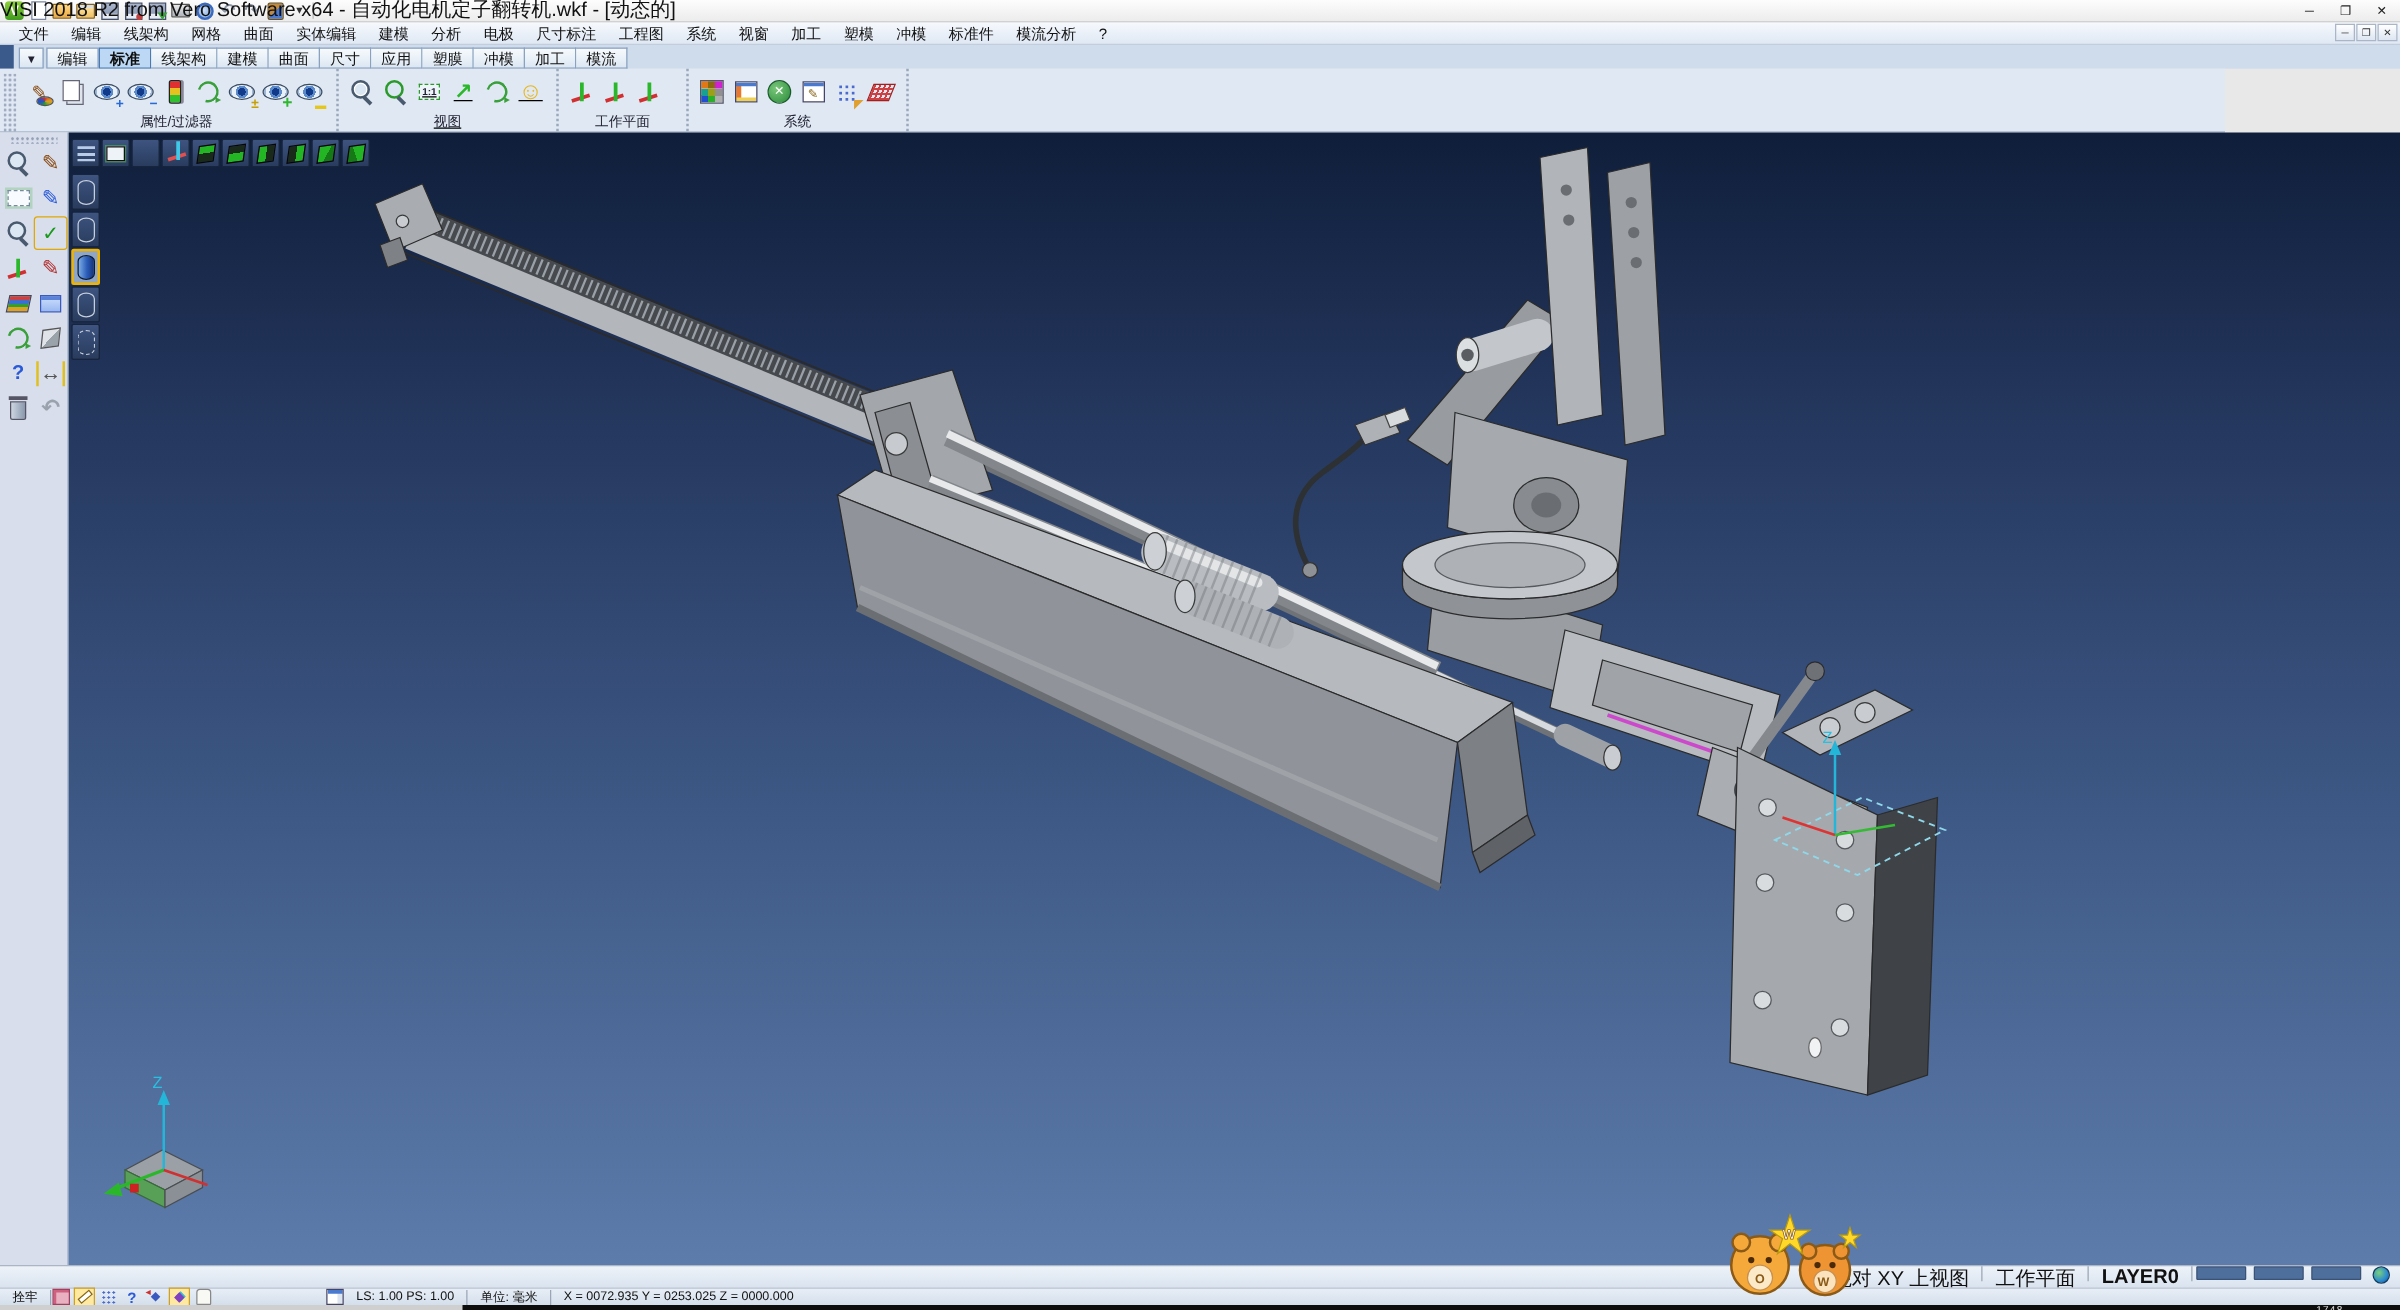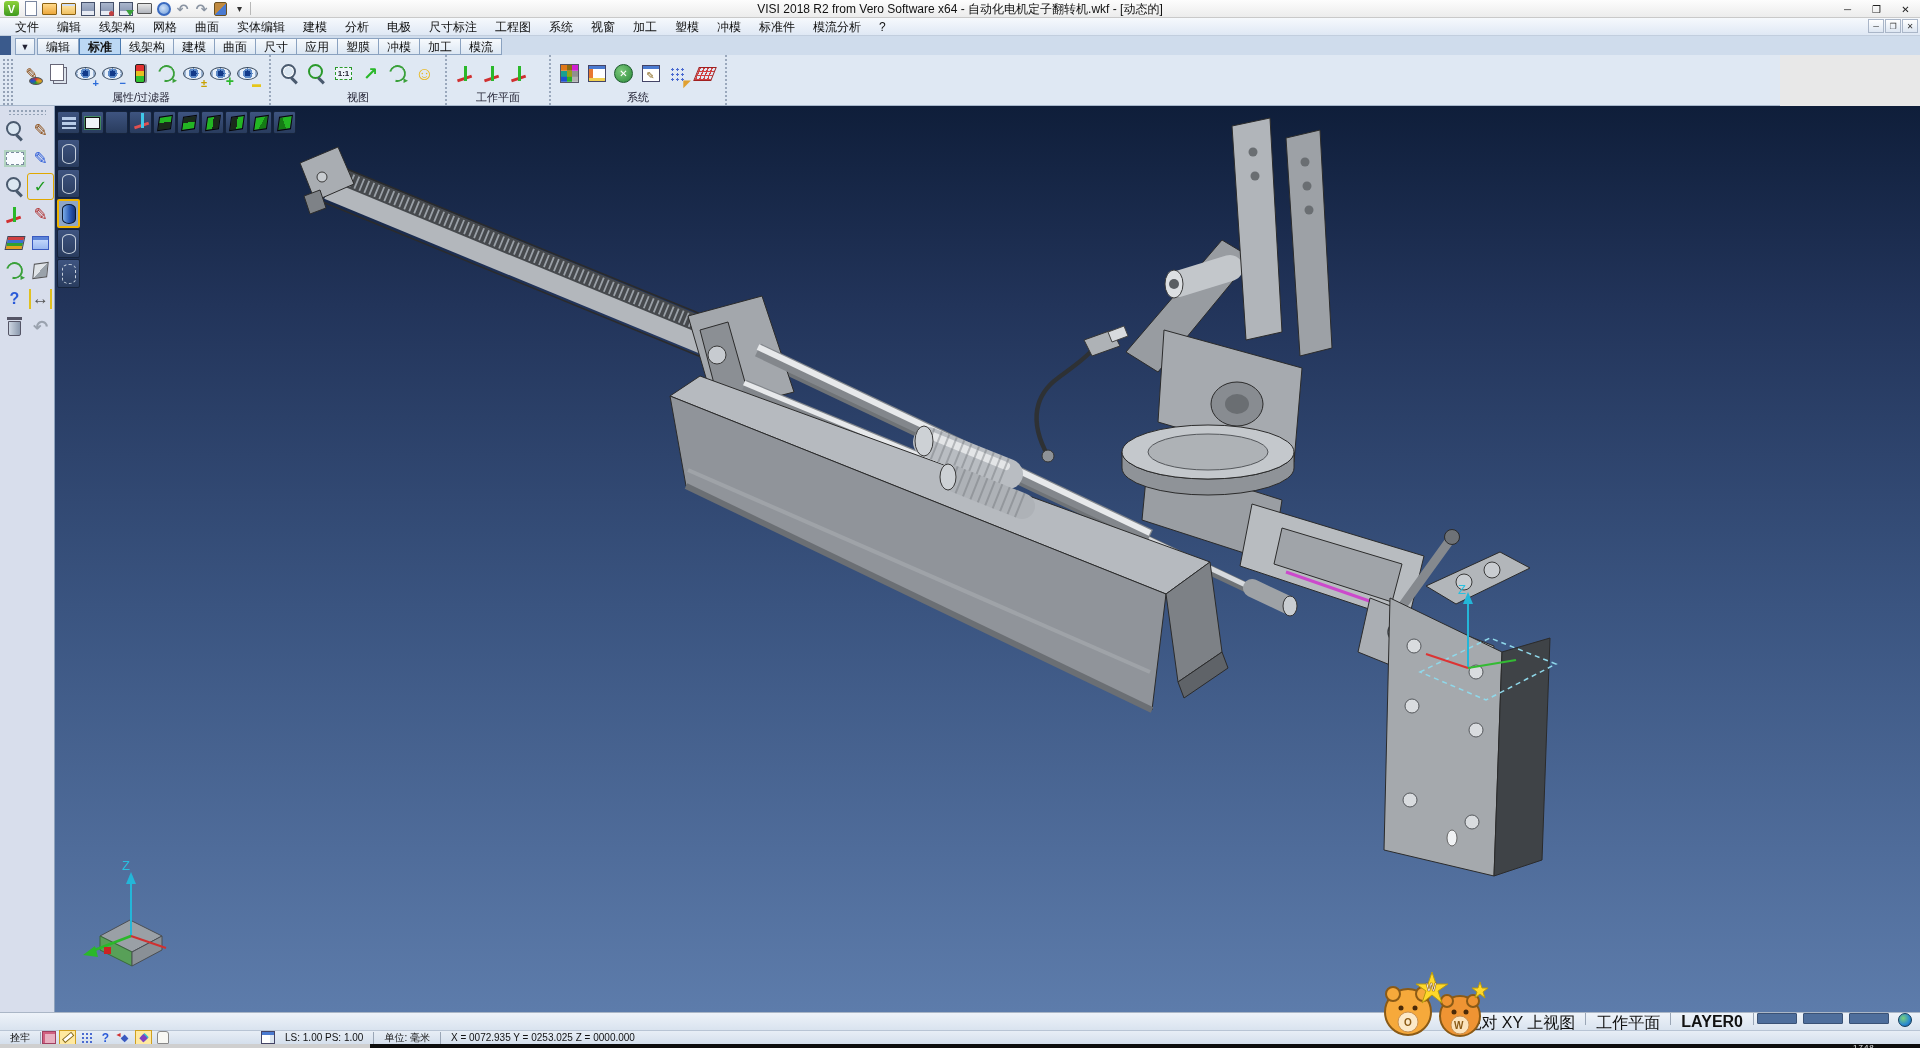--- a/index.html
+++ b/index.html
@@ -17,21 +17,21 @@
   [data-name="save-icon"]::before, [data-name="save-as-icon"]::before, [data-name="save-copy-icon"]::before { content:""; width:12px; height:12px; background:linear-gradient(#aab6cc,#7f8dab); border:1px solid #45506a; box-shadow:inset 0 -4px 0 #e8ecf4; }
   [data-name="save-as-icon"]::after { content:""; position:absolute; right:0; bottom:0; width:5px; height:5px; background:#c04040; border-radius:50%; }
   [data-name="save-copy-icon"]::after { content:""; position:absolute; right:-1px; bottom:0; border-left:4px solid transparent; border-right:4px solid transparent; border-top:6px solid #3aa03a; }
   [data-name="print-icon"]::before { content:""; width:13px; height:9px; background:linear-gradient(#e8e8e8,#b0b4bc); border:1px solid #555; border-radius:1px; box-shadow:0 -3px 0 -1px #fff; }
   [data-name="print-preview-icon"]::before { content:""; width:10px; height:10px; border:2px solid #3a6ac0; border-radius:50%; background:radial-gradient(circle at 40% 40%, #cfe0f8, #6a9ad8); }
   [data-name="undo-icon"]::before { content:"↶"; color:#8a94a2; font-size:14px; font-weight:bold; }
   [data-name="redo-icon"]::before { content:"↷"; color:#8a94a2; font-size:14px; font-weight:bold; }
   [data-name="history-icon"]::before { content:""; width:11px; height:12px; background:linear-gradient(135deg,#c08a40 50%,#4a7ad0 50%); border:1px solid #6a5020; border-radius:2px; }
   [data-name="qat-options-dropdown-icon"]::before { content:"▾"; color:#333; font-size:10px; }
   .qat-sep { width:1px; height:13px; background:#b8b8b8; margin-left:3px; }
-  .win-title { position:absolute; left:0; right:0; text-align:center; font-size:12px; color:#111; line-height:18px; pointer-events:none; }
+  .win-title { position:absolute; left:0; right:0; font-size:16px; color:#111; line-height:18px; pointer-events:none; }
   .win-controls { position:absolute; right:0; top:0; display:flex; }
   .win-btn { width:29px; height:18px; display:flex; align-items:center; justify-content:center; font-size:10px; color:#222; }
 
   
   .menubar { position:absolute; left:0; top:18px; width:1920px; height:18px; background:linear-gradient(#f6f9fd,#dfe8f4); border-bottom:1px solid #c2cede; display:flex; align-items:center; padding-left:6px; }
   .menu-item { font-size:12px; color:#111; padding:0 9px; line-height:18px; cursor:default; }
   .mdi-controls { position:absolute; right:2px; top:19px; display:flex; }
   .mdi-btn { width:16px; height:14px; font-size:8px; display:flex; align-items:center; justify-content:center; color:#333; border:1px solid #aab6c8; background:linear-gradient(#fff,#dde6f2); margin-left:1px; }
 
   
@@ -286,21 +286,21 @@
         <span class="ri" data-name="show-entities-eye-icon"></span>
         <span class="ri" data-name="hide-entities-eye-icon"></span>
         <span class="ri" data-name="filter-traffic-light-icon"></span>
         <span class="ri" data-name="refresh-visibility-eye-icon"></span>
         <span class="ri" data-name="toggle-visibility-eye-icon"></span>
         <span class="ri" data-name="show-all-eye-icon"></span>
         <span class="ri" data-name="hide-all-eye-icon"></span>
       </div>
     <div class="rlabel" data-name="ribbon-group-label">属性/过滤器</div>
   </div>
-  <div class="rgroup" data-name="ribbon-group-view" style="width:176px;">
+  <div class="rgroup" data-name="ribbon-group-view" style="width:176px;text-decoration:underline;">
     <div class="ricons">
         <span class="ri" data-name="zoom-in-zoom-icon"></span>
         <span class="ri" data-name="zoom-window-zoom-icon"></span>
         <span class="ri" data-name="zoom-actual-zoom-icon"></span>
         <span class="ri" data-name="zoom-extents-arrow-icon"></span>
         <span class="ri" data-name="rotate-view-refresh-icon"></span>
         <span class="ri" data-name="view-face-eye-icon"></span>
       </div>
     <div class="rlabel" data-name="ribbon-group-label">视图</div>
   </div>

